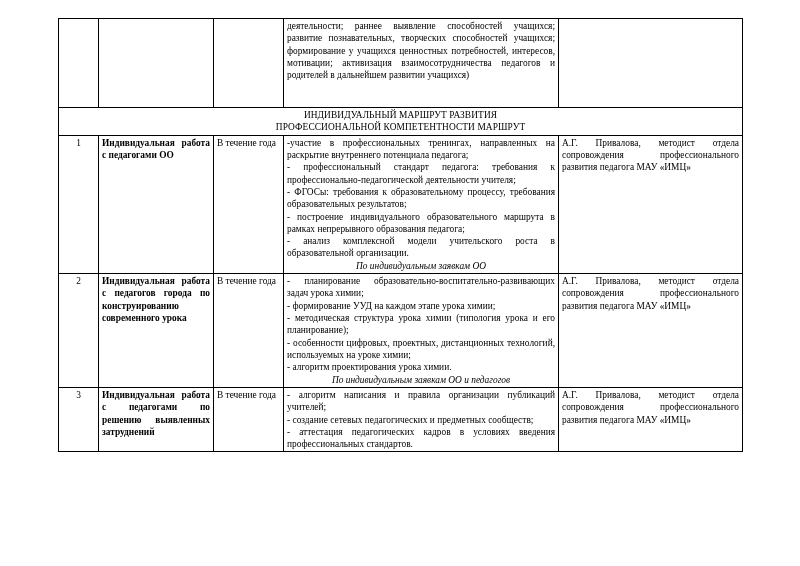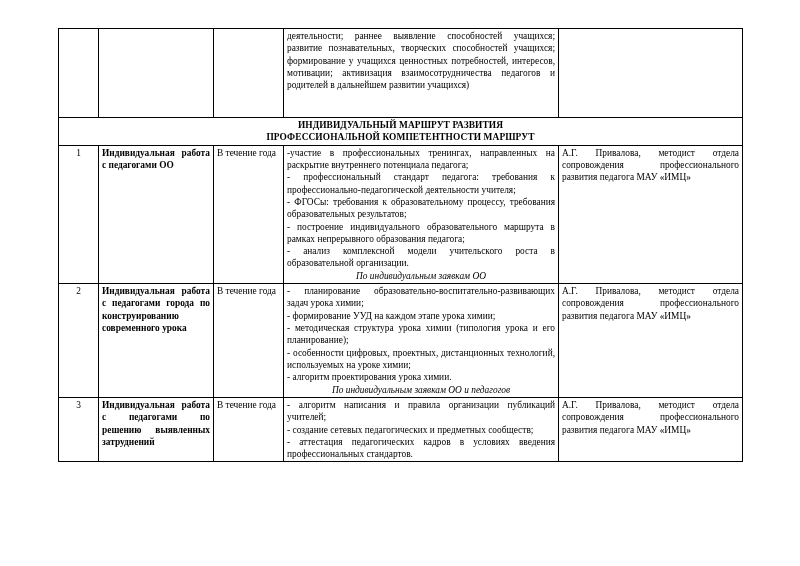--- a/index.html
+++ b/index.html
@@ -16,21 +16,21 @@
   }
   .page {
     position: relative;
     width: 800px;
     height: 566px;
     background: #ffffff;
   }
   table.doc-table {
     position: absolute;
     left: 58px;
-    top: 28px;
+    top: 18px;
     width: 684px;
     border-collapse: collapse;
     table-layout: fixed;
   }
   table.doc-table td {
     border: 1px solid #000000;
     vertical-align: top;
     padding: 1px 3px 1px 3px;
     font-size: 9.4px;
     line-height: 1.31;
@@ -39,21 +39,21 @@
   col.c-num    { width: 40px; }
   col.c-name   { width: 115px; }
   col.c-term   { width: 70px; }
   col.c-content{ width: 275px; }
   col.c-resp   { width: 184px; }
   .just-all { text-align: justify; }
 
   
   td.banner {
     text-align: center;
-    font-weight: bold;
+    font-weight: normal;
     font-size: 12.6px;
     line-height: 1.18;
     letter-spacing: 0.1px;
     padding: 2px 4px 3px 4px;
     vertical-align: middle;
   }
   td.num-cell {
     text-align: center;
     vertical-align: top;
     padding-top: 2px;
@@ -133,21 +133,21 @@
           <p>- ФГОСы: требования к образовательному процессу, требования образовательных результатов;</p>
           <p>- построение индивидуального образовательного маршрута в рамках непрерывного образования педагога;</p>
           <p>- анализ комплексной модели учительского роста в образовательной организации.</p>
           <p class="tail">По индивидуальным заявкам ОО</p>
         </td>
         <td class="resp-cell">А.Г. Привалова, методист отдела сопровождения профессионального развития педагога МАУ «ИМЦ»</td>
       </tr>
 
       <tr>
         <td class="num-cell">2</td>
-        <td class="name-cell">Индивидуальная работа с педагогами города по конструированию современного урока</td>
+        <td class="name-cell">Индивидуальная работа с педагогов города по конструированию современного урока</td>
         <td class="term-cell">В течение года</td>
         <td class="content-cell">
           <p>- планирование образовательно-воспитательно-развивающих задач урока химии;</p>
           <p>- формирование УУД на каждом этапе урока химии;</p>
           <p>- методическая структура урока химии (типология урока и его планирование);</p>
           <p>- особенности цифровых, проектных, дистанционных технологий, используемых на уроке химии;</p>
           <p>- алгоритм проектирования урока химии.</p>
           <p class="tail">По индивидуальным заявкам ОО и педагогов</p>
         </td>
         <td class="resp-cell">А.Г. Привалова, методист отдела сопровождения профессионального развития педагога МАУ «ИМЦ»</td>

